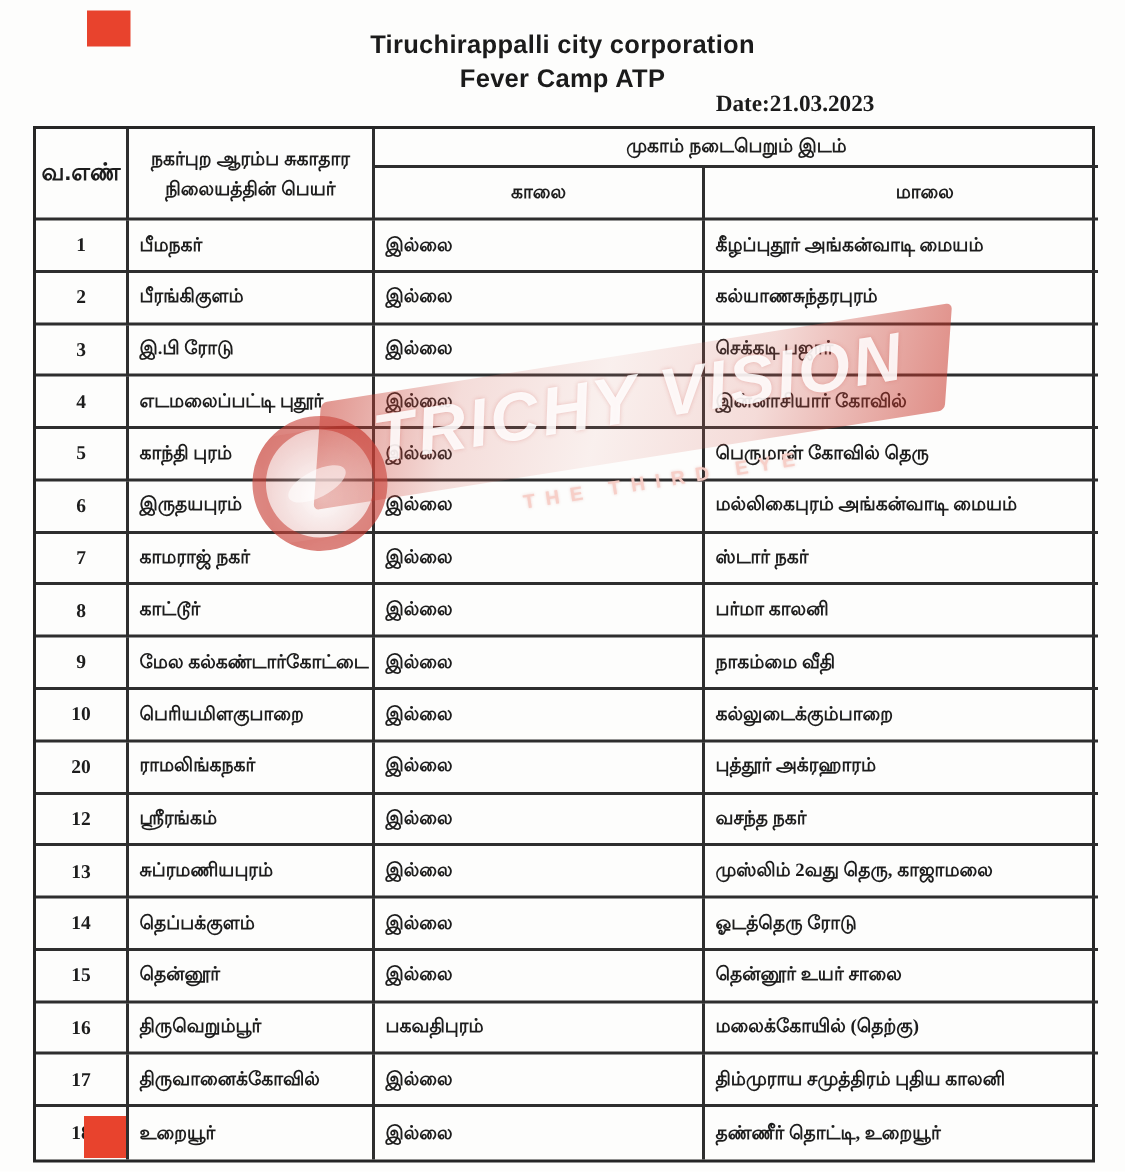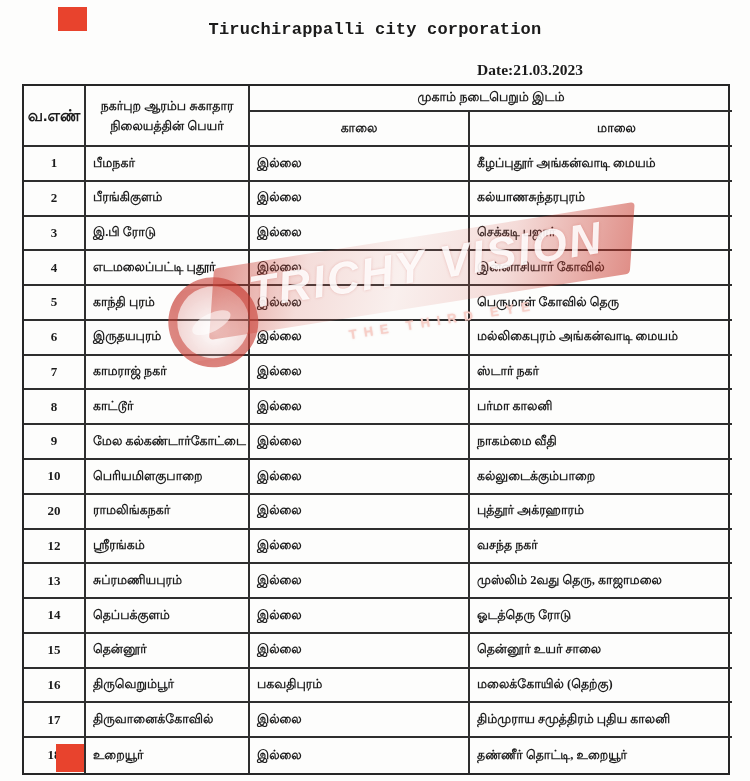--- a/index.html
+++ b/index.html
@@ -5,21 +5,21 @@
   html,body{margin:0;padding:0;}
   body{
     width:750px;height:781px;position:relative;overflow:hidden;
     background:#ffffff;font-family:"Liberation Sans",sans-serif;
   }
   .page{position:absolute;inset:0;background:#fdfdfc;}
 
   
   .doc-title,.doc-subtitle{
     position:absolute;left:0;width:100%;text-align:center;
-    font-family:Liberation Mono, monospace;font-weight:bold;
+    font-family:Liberation Sans, sans-serif;font-weight:bold;
     font-size:17px;color:#1b1b1b;letter-spacing:.2px;
   }
   .doc-title{top:20px;}
   .doc-subtitle{top:43px;}
   .doc-date{
     position:absolute;top:61px;right:167px;
     font-family:"Liberation Serif",serif;font-weight:bold;
     font-size:15.5px;color:#1b1b1b;
   }
 
@@ -87,20 +87,21 @@
   .marker{position:absolute;z-index:6;}
   .marker.tl{left:58px;top:7px;width:29px;height:24px;}
   .marker.bl{left:56px;top:744px;width:28px;height:28px;}
 </style>
 </head>
 <body>
 
 <div class="page">
 
   <div class="doc-title">Tiruchirappalli city corporation</div>
+  <div class="doc-subtitle">Fever Camp ATP</div>
   <div class="doc-date">Date:21.03.2023</div>
 
   <div class="ftable">
     <div class="cell h-serial center wrap">வ.எண்</div>
     <div class="cell h-name center wrap">நகர்புற ஆரம்ப சுகாதார நிலையத்தின் பெயர்</div>
     <div class="cell h-camp center">முகாம் நடைபெறும் இடம்</div>
     <div class="cell h-morning center">காலை</div>
     <div class="cell h-evening center">மாலை</div>
     <div id="rows" style="display:contents">
   <div class="tr">

